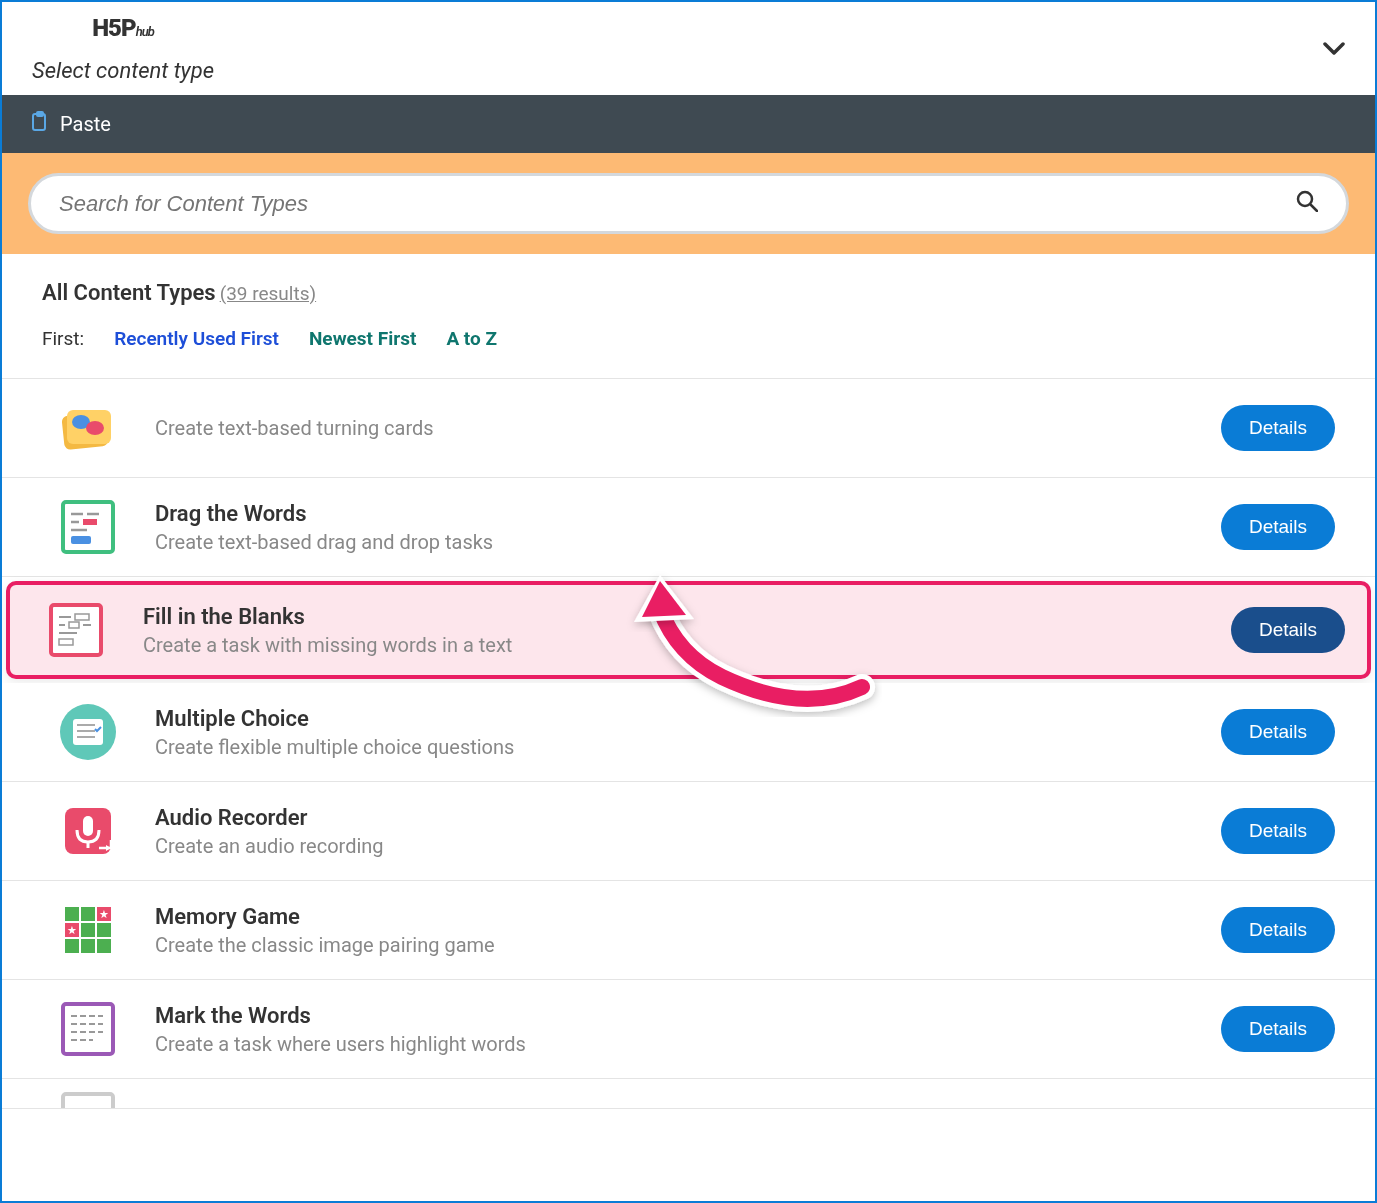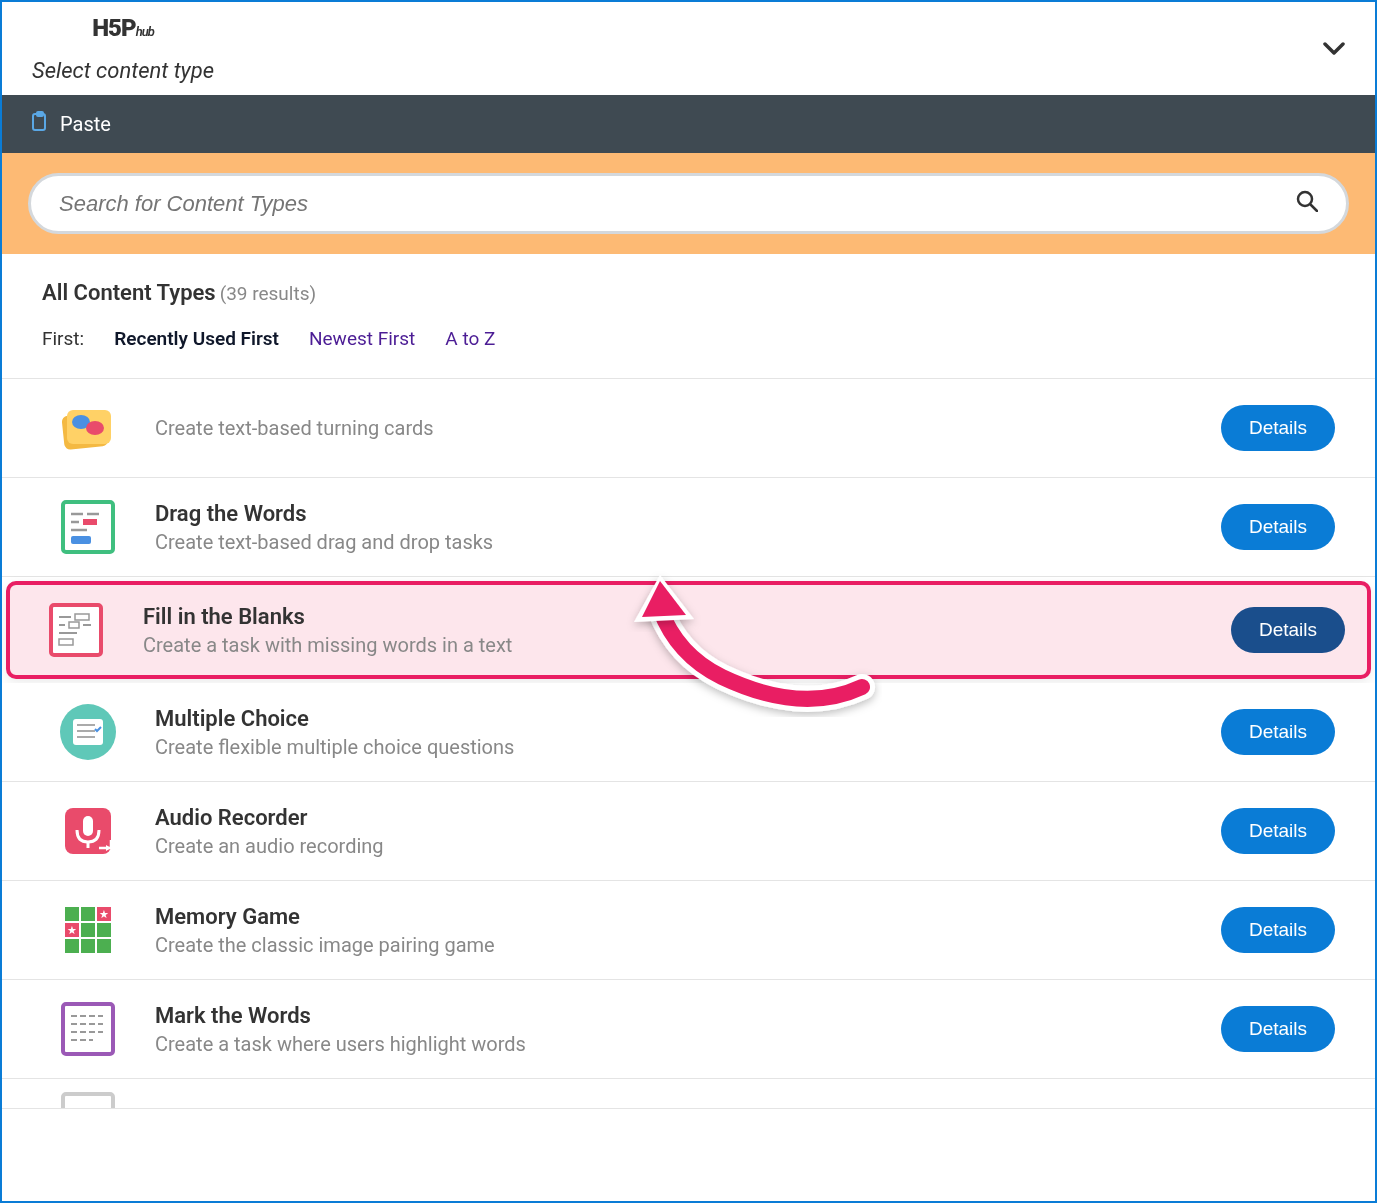--- a/index.html
+++ b/index.html
@@ -133,35 +133,37 @@
 }
 .results-title {
   font-size: 22px;
   font-weight: 600;
   color: #333;
 }
 .results-count {
   font-size: 19px;
   color: #888;
   font-weight: 400;
+  text-decoration: underline;
 }
 .sort-row {
   display: flex;
   align-items: center;
   gap: 30px;
   margin-top: 22px;
   font-size: 19px;
 }
 .sort-label { color: #333; }
 .sort-option {
-  color: #4c1d95;
+  color: #0f766e;
   cursor: pointer;
+  font-weight: bold;
 }
 .sort-option.active {
-  color: #0f172a;
+  color: #1d4ed8;
   font-weight: 600;
 }
 .list {
   border-top: 1px solid #e4e4e4;
   margin-top: 18px;
   height: 870px;
   overflow-y: scroll;
 }
 .list-item {
   display: flex;

